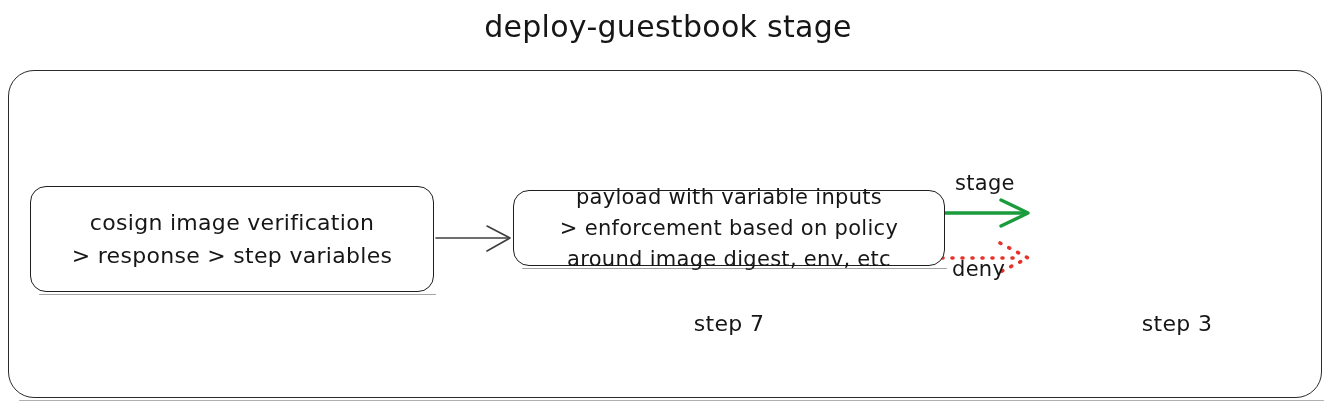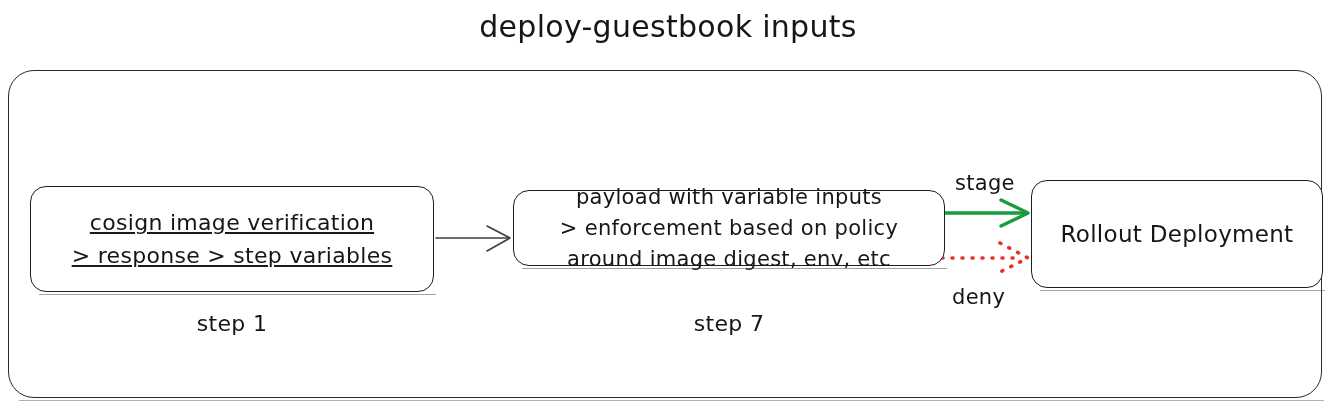--- a/index.html
+++ b/index.html
@@ -92,21 +92,20 @@
     line-height: 30px;
     padding: 0 8px;
     white-space: pre-line;
   }
 
   #step1-box {
     left: 30px;
     top: 186px;
     width: 404px;
     height: 106px;
-    text-decoration: underline;
   }
   #step1-box .box-text { font-size: 22px; line-height: 33px; }
 
   #step2-box {
     left: 513px;
     top: 190px;
     width: 432px;
     height: 76px;
   }
   #step2-box .box-text { font-size: 21px; line-height: 31px; }
@@ -132,37 +131,37 @@
   #step3-caption { left: 1031px; top: 310px; width: 292px; }
 
   
   .edge-label {
     position: absolute;
     font-size: 21px;
     line-height: 26px;
     white-space: nowrap;
   }
   #allow-label { left: 955px; top: 170px; }
-  #deny-label  { left: 952px; top: 256px; margin-top: 28px; }
+  #deny-label  { left: 952px; top: 256px; }
 
   
   #connectors {
     position: absolute;
     left: 0; top: 0;
     width: 1336px;
     height: 411px;
     pointer-events: none;
   }
 </style>
 </head>
 <body>
 
 <div id="diagram-root">
 
-  <div id="stage-title" class="hand">deploy-guestbook inputs</div>
+  <div id="stage-title" class="hand">deploy-guestbook stage</div>
 
   <div id="stage-container"></div>
 
   <svg id="connectors" viewBox="0 0 1336 411" xmlns="http://www.w3.org/2000/svg">
 
     <g>
       <line x1="436" y1="238" x2="508" y2="238" stroke="#3f3f3f" stroke-width="1.6" stroke-linecap="round"></line>
       <polyline points="487,226 510,238 487,251" fill="none" stroke="#3f3f3f" stroke-width="1.6" stroke-linecap="round" stroke-linejoin="round"></polyline>
     </g>
 
@@ -174,29 +173,26 @@
     <g>
       <line x1="942" y1="258" x2="1022" y2="258" stroke="#e8302a" stroke-width="3.6" stroke-linecap="round" stroke-dasharray="1 9"></line>
       <polyline points="1000,243 1028,258 1000,272" fill="none" stroke="#e8302a" stroke-width="3.6" stroke-linecap="round" stroke-linejoin="round" stroke-dasharray="1 9"></polyline>
     </g>
   </svg>
 
   <div id="step1-box" class="step-box">
     <div class="box-text hand">cosign image verification
 &gt; response &gt; step variables</div>
   </div>
-  <div id="step1-caption" class="step-caption hand">step 1</div>
 
   <div id="step2-box" class="step-box">
     <div class="box-text hand">payload with variable inputs
 &gt; enforcement based on policy
 around image digest, env, etc</div>
   </div>
   <div id="step2-caption" class="step-caption hand">step 7</div>
 
-  <div id="step3-box" class="step-box">
-    <div class="box-text hand">Rollout Deployment</div>
-  </div>
+  <div id="step3-caption" class="step-caption hand">step 3</div>
 
   <div id="allow-label" class="edge-label hand">stage</div>
   <div id="deny-label" class="edge-label hand">deny</div>
 
 </div>
 
 </body></html>

